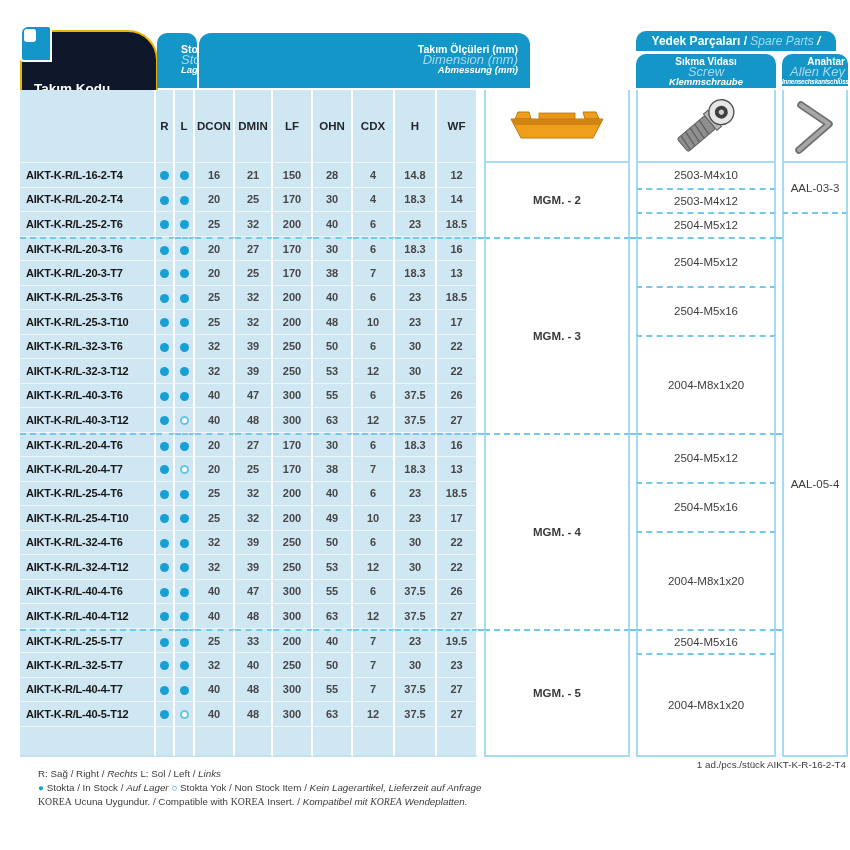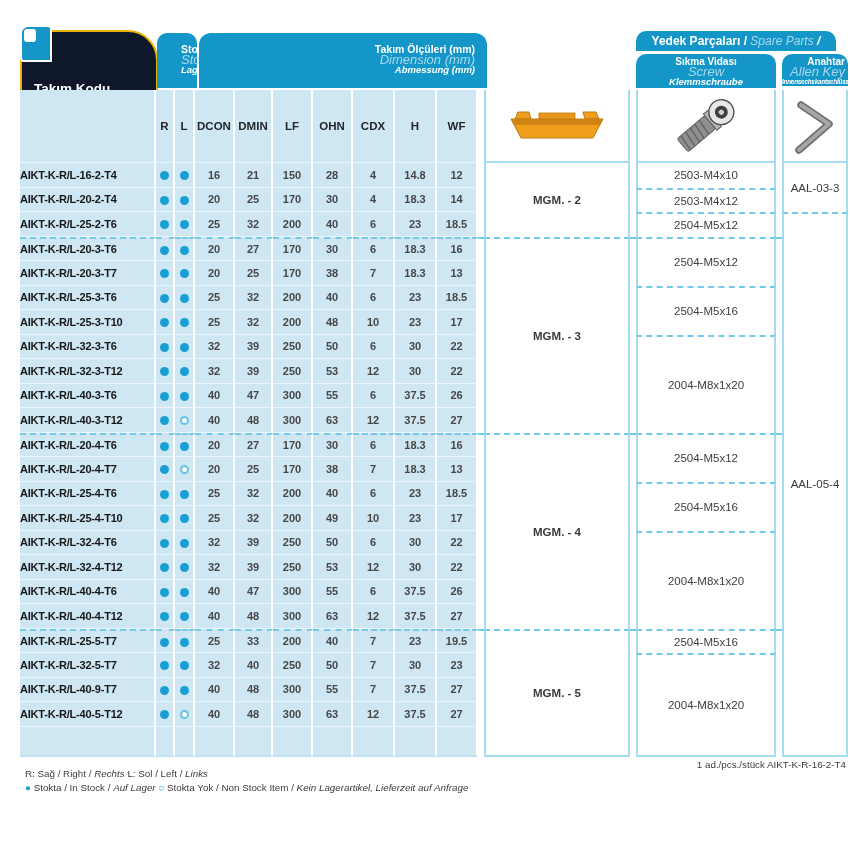--- a/index.html
+++ b/index.html
@@ -18,21 +18,21 @@
        background:#1496c8;border:2px solid #fff;border-radius:8px 4px 0 4px;}
   .tab .notch{position:absolute;left:2px;top:2px;width:12px;height:13px;background:#fff;border-radius:3px;}
 
   .teal{position:absolute;background:#1496c8;color:#fff;box-sizing:border-box;}
   .teal .t1{font-weight:bold;font-size:10.5px;line-height:11px;}
   .teal .t2{font-style:italic;font-size:13px;line-height:10px;color:#a8d9ee;}
   .teal .t3{font-weight:bold;font-style:italic;font-size:9.5px;line-height:10px;}
 
   .stokbox{left:157px;top:33px;width:40px;height:55px;border-radius:10px 10px 0 0;
            text-align:center;padding-top:11px;padding-left:24px;}
-  .dimsbox{left:199px;top:33px;width:288px;height:55px;border-radius:12px 12px 0 0;
+  .dimsbox{left:199px;top:33px;width:331px;height:55px;border-radius:12px 12px 0 0;
            text-align:right;padding:11px 12px 0 0;}
   .insbox{left:484px;top:36px;width:146px;height:52px;border-radius:22px 12px 0 0;
           text-align:right;padding:9px 10px 0 0;}
   .strip{left:636px;top:31px;width:200px;height:20px;border-radius:10px 10px 0 0;
          text-align:center;font-size:12px;line-height:20px;}
   .strip .b{font-weight:bold;}
   .strip .i2{font-style:italic;color:#a8d9ee;}
   .strip .i3{font-weight:bold;font-style:italic;}
   .scrbox{left:636px;top:54px;width:140px;height:34px;border-radius:10px 10px 0 0;
           text-align:center;padding-top:2px;}
@@ -43,40 +43,40 @@
 
   
   table.grid{position:absolute;left:20px;top:90px;width:828px;border-collapse:separate;
              border-spacing:0;table-layout:fixed;}
   .grid td{box-sizing:border-box;padding:0;font-size:11px;text-align:center;vertical-align:middle;}
   .grid thead tr{height:73px;}
   .grid tbody tr{height:24.5px;}
   .grid tbody tr.spacer{height:30px;}
 
   td.lb{background:#cfe6f3;border-right:2px solid #fff;border-bottom:1px solid rgba(255,255,255,.65);}
-  td.name{text-align:left;font-weight:bold;color:#161616;letter-spacing:-0.2px;}
+  td.name{text-align:left;padding-left:6px;font-weight:bold;color:#161616;letter-spacing:-0.2px;}
   td.num{font-weight:bold;color:#474747;}
   td.sh{background:#cfe6f3;border-right:2px solid #fff;border-bottom:1px solid rgba(255,255,255,.65);
         font-weight:bold;color:#23262b;font-size:11.5px;}
   td.gap{background:#fff;}
   td.sec{border-top:2px dashed #74c8e8;}
   td.sp{border-bottom:2px solid #c2e2f2;}
   td.rc{background:#fff;border-left:2px solid #a6dcf2;border-right:2px solid #a6dcf2;color:#3d3d3d;font-size:11.5px;}
   td.rc.mg{font-weight:bold;color:#3a3a3a;margin-top:35px;}
   td.rc.dt{border-top:2px dashed #74c8e8;}
   td.rc.bot{border-bottom:2px solid #a6dcf2;}
   td.ic{background:#fff;border-left:2px solid #a6dcf2;border-right:2px solid #a6dcf2;
         border-bottom:2px solid #a6dcf2;}
 
   span.d{display:inline-block;width:9px;height:9px;border-radius:50%;background:#189fd4;
          vertical-align:middle;box-sizing:border-box;}
   span.d.o{background:#fff;border:2px solid #66c4e7;}
 
   
-  .footL{position:absolute;left:25px;top:767px;font-size:9.8px;color:#3c3c3c;line-height:14px;}
+  .footL{position:absolute;left:38px;top:767px;font-size:9.8px;color:#3c3c3c;line-height:14px;}
   .footR{position:absolute;right:4px;top:758px;font-size:9.8px;color:#3c3c3c;line-height:14px;text-align:right;}
   .i{font-style:italic;}
   .serif{font-family:"Liberation Serif",serif;}
   .serif-i{font-family:"Liberation Serif",serif;font-style:italic;}
   .dotc{color:#189fd4;}
 </style>
 </head>
 <body>
 
 <div class="page">
@@ -513,21 +513,21 @@
           <td class="lb num">50</td>
           <td class="lb num">7</td>
           <td class="lb num">30</td>
           <td class="lb num">23</td>
           <td class="gap"></td>
           <td class="gap"></td>
           <td class="rc dt bot" rowspan="4">2004-M8x1x20</td>
           <td class="gap"></td>
         </tr>
         <tr>
-          <td class="lb name">AIKT-K-R/L-40-9-T7</td>
+          <td class="lb name">AIKT-K-R/L-40-4-T7</td>
           <td class="lb"><span class="d"></span></td>
           <td class="lb"><span class="d"></span></td>
           <td class="lb num">40</td>
           <td class="lb num">48</td>
           <td class="lb num">300</td>
           <td class="lb num">55</td>
           <td class="lb num">7</td>
           <td class="lb num">37.5</td>
           <td class="lb num">27</td>
           <td class="gap"></td>
@@ -563,18 +563,19 @@
           <td class="gap"></td>
           <td class="gap"></td>
           <td class="gap"></td>
         </tr>
       </tbody>
   </table>
 
   <div class="footL">
     <div><span>R: Sağ / Right / </span><span class="i">Rechts</span><span>   L: Sol / Left / </span><span class="i">Links</span></div>
     <div><span class="dotc">● </span><span>Stokta / In Stock / </span><span class="i">Auf Lager</span><span>   </span><span class="dotc">○ </span><span>Stokta Yok / Non Stock Item / </span><span class="i">Kein Lagerartikel, Lieferzeit auf Anfrage</span></div>
+    <div><span class="serif">KOREA</span><span> Ucuna Uygundur. / Compatible with </span><span class="serif">KOREA</span><span> Insert. / </span><span class="i">Kompatibel mit </span><span class="serif-i">KOREA</span><span class="i"> Wendeplatten.</span></div>
   </div>
   <div class="footR">
     <div><span>1 ad./pcs./stück AIKT-K-R-16-2-T4</span></div>
   </div>
 
 </div>
 
 </body></html>

